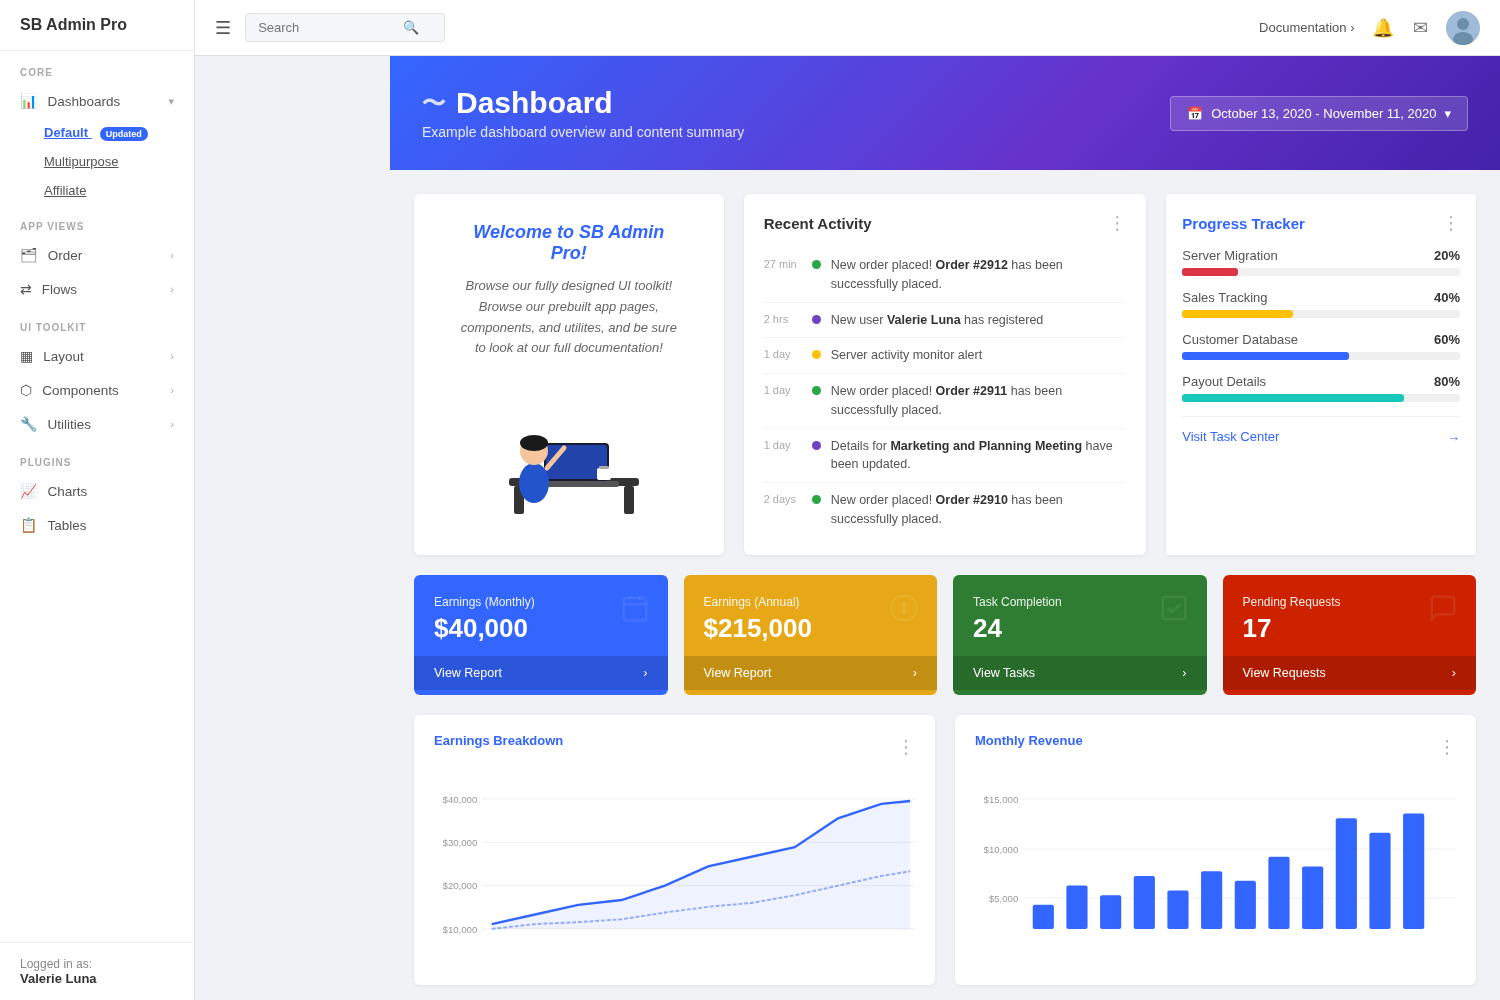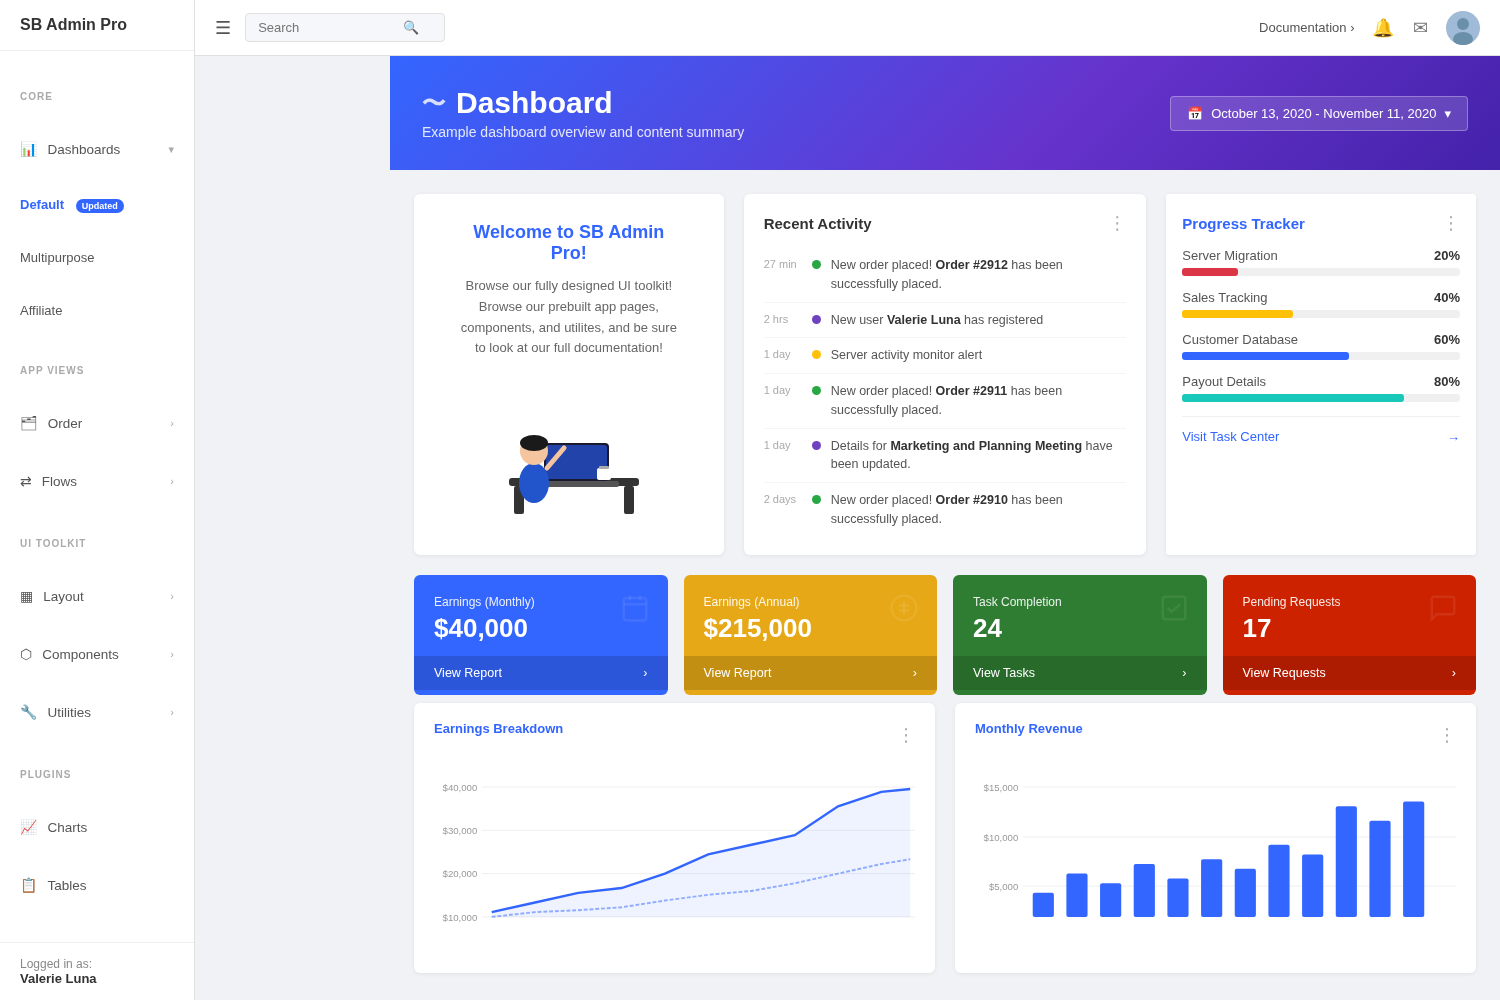--- a/index.html
+++ b/index.html
@@ -8,21 +8,20 @@
     
     #sidebar {
       width: 195px;
       min-width: 195px;
       background: #fff;
       height: 100%;
       display: flex;
       flex-direction: column;
       border-right: 1px solid #e0e0e0;
       overflow-y: auto;
-      gap: 24px;
     }
     .sidebar-logo {
       padding: 16px 20px;
       font-size: 16px;
       font-weight: 700;
       color: #333;
       border-bottom: 1px solid #eee;
     }
     .sidebar-section-label {
       font-size: 10px;
@@ -38,21 +37,21 @@
       padding: 9px 20px;
       cursor: pointer;
       color: #555;
       font-size: 13.5px;
       user-select: none;
       position: relative;
     }
     .sidebar-item .icon { margin-right: 10px; font-size: 14px; }
     .sidebar-item .chevron { margin-left: auto; font-size: 11px; color: #aaa; }
     .sidebar-badge { margin-left: 8px; background: #3366ff; color: #fff; font-size: 9px; padding: 2px 6px; border-radius: 10px; font-weight: 700; }
-    .sidebar-sub-item { padding: 7px 20px 7px 20px; font-size: 13px; color: #555; cursor: pointer; }
+    .sidebar-sub-item { padding: 7px 20px 7px 44px; font-size: 13px; color: #555; cursor: pointer; text-decoration: underline; }
     .sidebar-sub-item.active { color: #3366ff; font-weight: 600; }
     .sidebar-footer { margin-top: auto; padding: 14px 20px; border-top: 1px solid #eee; font-size: 12px; color: #888; }
     .sidebar-footer strong { display: block; color: #333; font-size: 13px; }
 
     
     #topnav {
       position: absolute;
       left: 195px;
       right: 0;
       top: 0;
@@ -132,20 +131,21 @@
     
     .welcome-card {
       background: #fff;
       border-radius: 6px;
       padding: 28px 40px;
       display: flex;
       flex-direction: column;
       align-items: center;
       text-align: center;
       box-shadow: 0 1px 4px rgba(0,0,0,0.07);
+      font-style: italic;
     }
     .welcome-card h3 { color: #3366ff; font-size: 18px; font-weight: 700; margin-bottom: 12px; }
     .welcome-card p { font-size: 13px; color: #666; line-height: 1.6; margin-bottom: 16px; }
     .welcome-illustration { width: 160px; height: 140px; margin: 8px auto 0; }
 
     
     .activity-card {
       background: #fff;
       border-radius: 6px;
       padding: 18px 20px;
@@ -177,21 +177,21 @@
     .progress-item-header span:last-child { font-weight: 600; color: #333; }
     .progress-bar-bg { background: #f0f0f0; border-radius: 3px; height: 8px; }
     .progress-bar-fill { height: 8px; border-radius: 3px; }
     .visit-task { display: flex; align-items: center; justify-content: space-between; padding-top: 12px; border-top: 1px solid #f0f0f0; font-size: 13px; color: #3366ff; cursor: pointer; margin-top: 4px; }
 
     
     .stat-row {
       display: grid;
       grid-template-columns: repeat(4, 1fr);
       gap: 16px;
-      margin-bottom: 8px;
+      margin-bottom: 20px;
     }
     .stat-card {
       border-radius: 6px;
       padding: 20px 20px 0;
       color: #fff;
       position: relative;
       overflow: hidden;
       min-height: 120px;
     }
     .stat-card-blue { background: #3366ff; }

